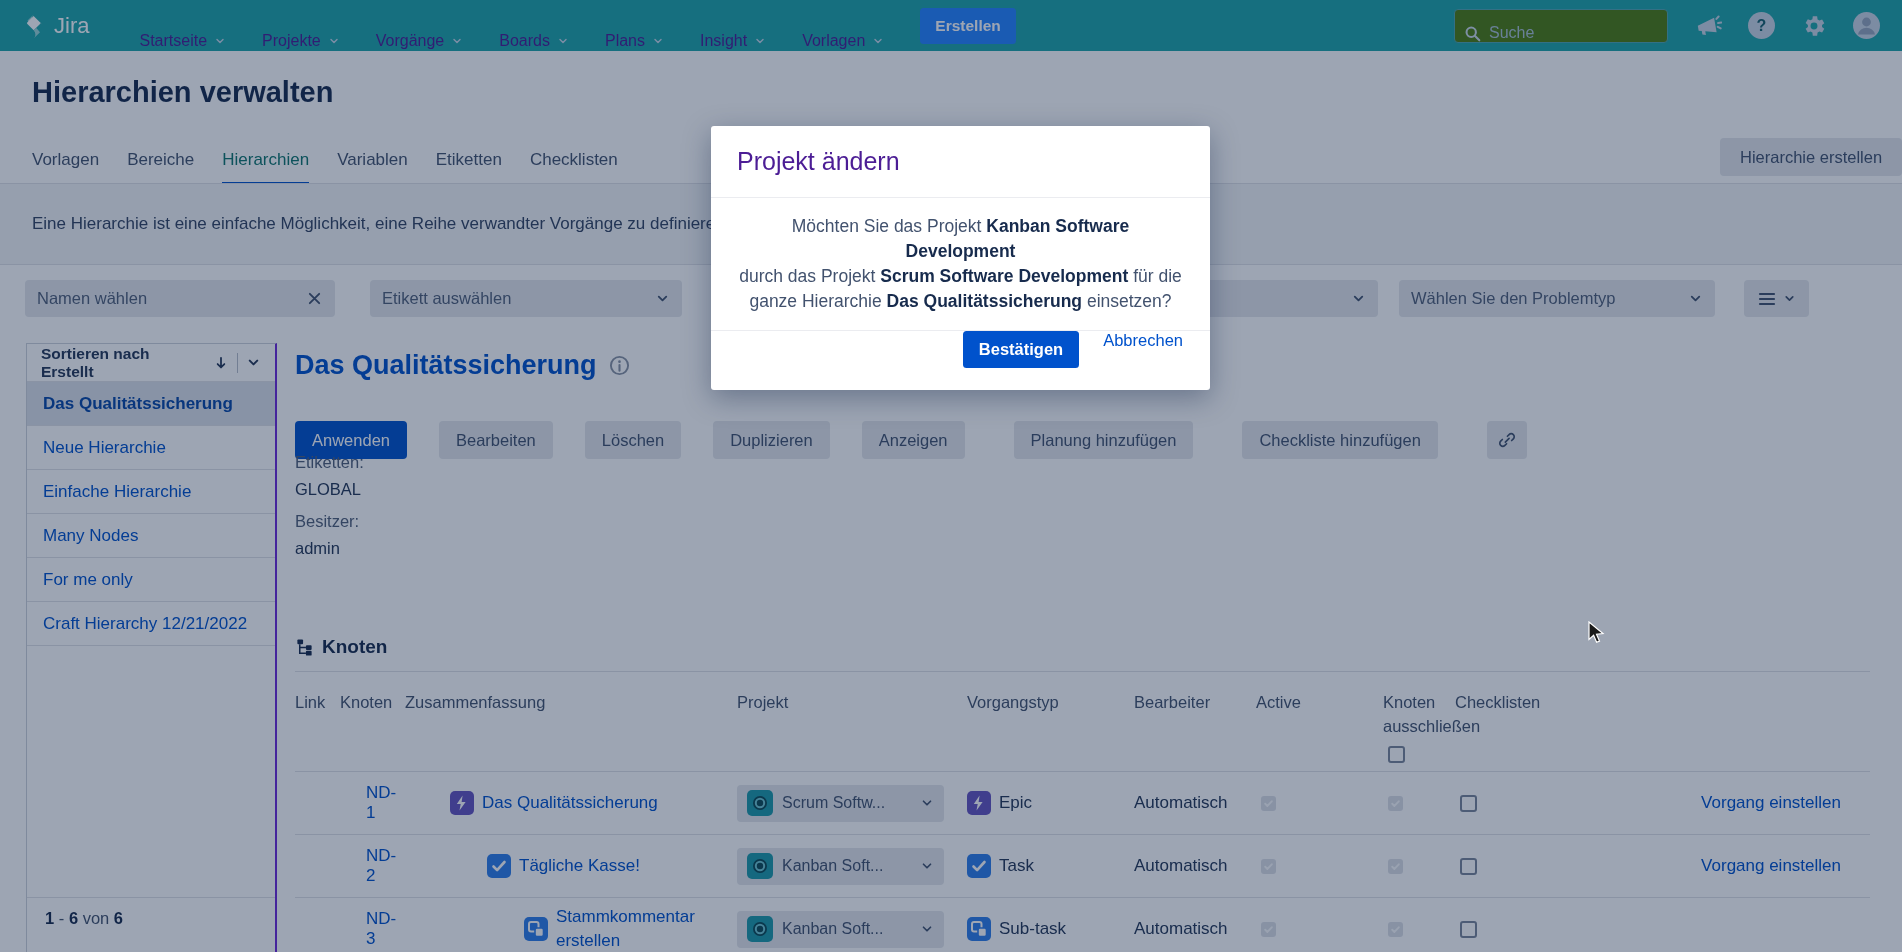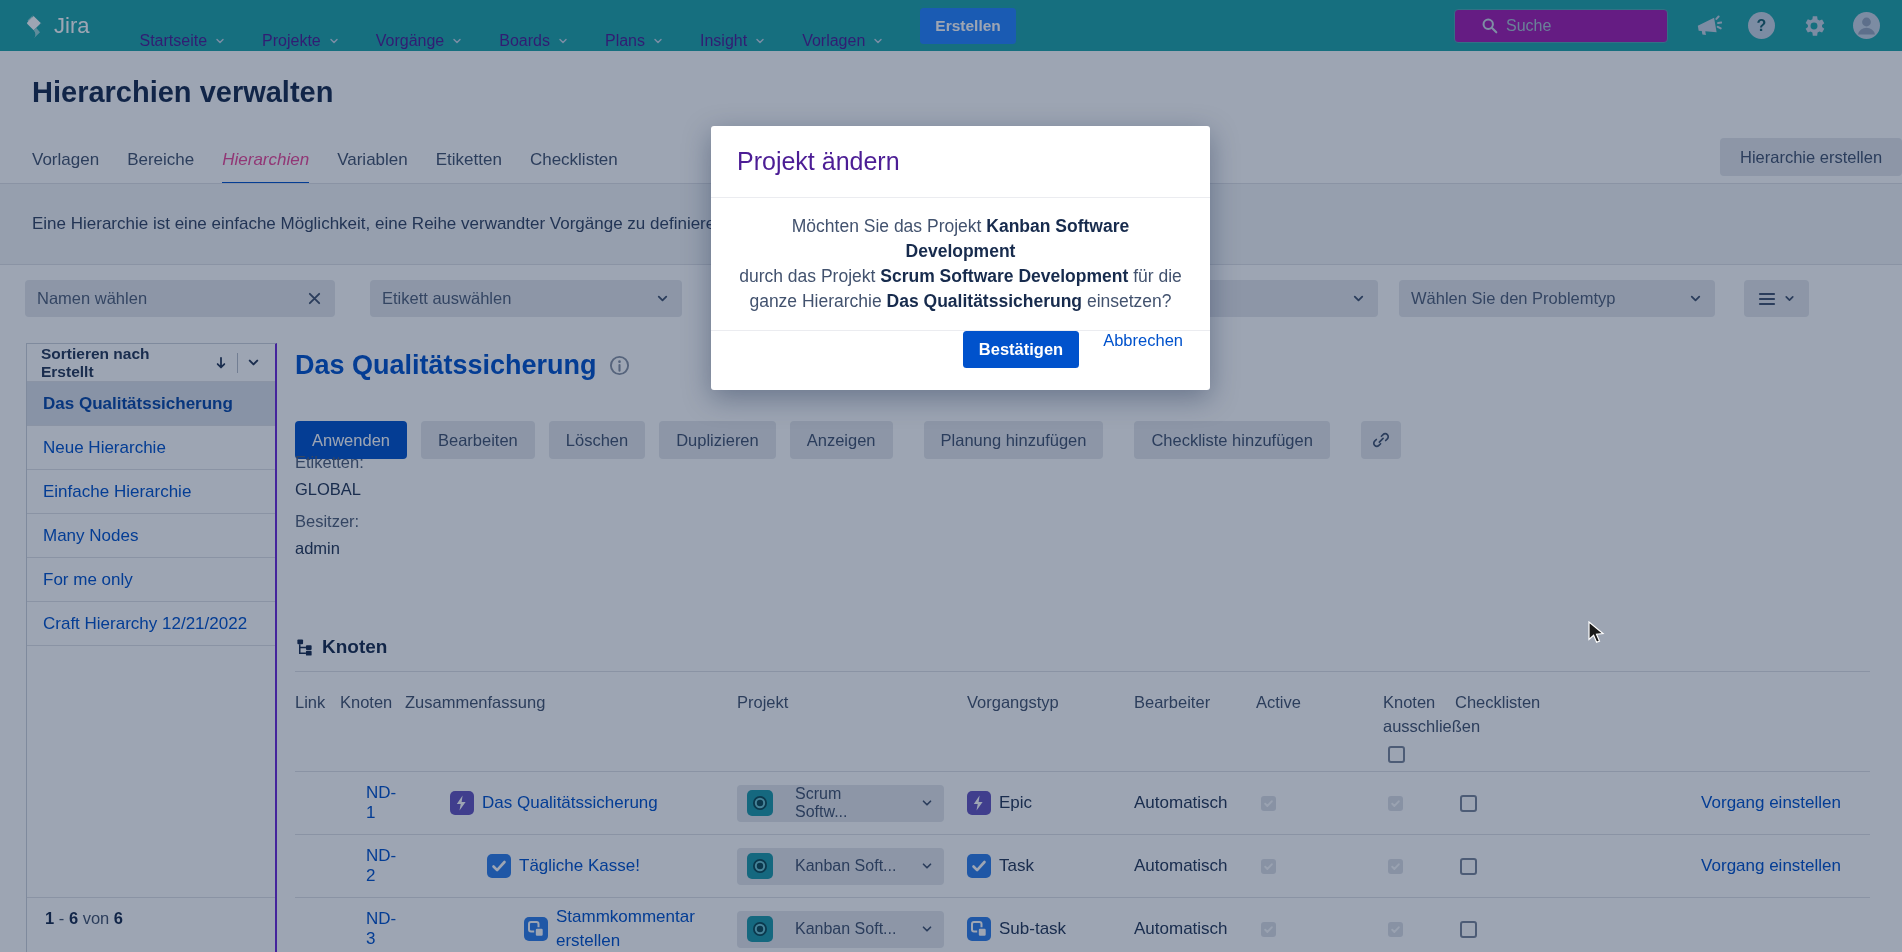--- a/index.html
+++ b/index.html
@@ -9,34 +9,34 @@
 
   
   .navbar { position:absolute; top:0; left:0; right:0; height:51px; background:#1FA5A8;
     display:flex; align-items:center; padding:0 22px; z-index:10; }
   .logo { display:flex; align-items:center; gap:8px; color:#fff; font-size:22px; font-weight:500; }
   .nav-menu { display:flex; margin-left:50px; gap:36px; }
   .nav-item { display:flex; align-items:center; gap:7px; color:#4c1d95; font-size:16px; cursor:pointer;margin-top:31px; }
   .create-btn { margin-left:36px; background:#2684FF; color:#fff; font-weight:700; font-size:15.5px;
     padding:9px 15px; border-radius:3.5px; border:none; cursor:pointer; }
   .nav-right { margin-left:auto; display:flex; align-items:center; gap:26px; }
-  .search-box { width:214px; height:34px; background:#a21caf; border:1.5px solid #4FA7B3;
-    border-radius:4px; display:flex; align-items:center; padding:0 26px; gap:8px; }
+  .search-box { width:214px; height:34px; background:#4d7c0f; border:1.5px solid #4FA7B3;
+    border-radius:4px; display:flex; align-items:flex-end; padding:0 9px; gap:8px; }
   .search-box input { background:transparent; border:none; outline:none; color:#DDEAF6;
     font-size:16px; width:150px; font-family:inherit; }
   .search-box input::placeholder { color:#A9C2D2; }
   .nav-circle { width:27px; height:27px; border-radius:50%; background:#C9D6E4;
     display:flex; align-items:center; justify-content:center; color:#17616E;
     font-weight:700; font-size:16px; }
 
   
   .page-title { position:absolute; left:32px; top:76px; font-size:29px; font-weight:700; color:#172B4D; }
   .tabs { position:absolute; left:32px; top:150px; display:flex; gap:28px; }
   .tab { font-size:17px; color:#44546F; padding-bottom:12px; border-bottom:3px solid transparent; cursor:pointer; }
-  .tab.active { color:#ec4899; font-weight:500; border-bottom-color:#0052CC;font-style:italic; }
+  .tab.active { color:#0f766e; font-weight:500; border-bottom-color:#0052CC; }
   .tabs-divider { position:absolute; left:0; right:0; top:183px; height:1px; background:#DFE1E6; }
   .create-hier-btn { position:absolute; left:1720px; top:138px; height:38px; padding:0 20px;
     background:#E4E7EC; border:none; border-radius:4px; font-size:16.5px; color:#42526E;
     font-family:inherit; white-space:nowrap; cursor:pointer; }
 
   .desc-band { position:absolute; left:0; right:0; top:184px; height:81px; background:#F4F5F7;
     border-bottom:1px solid #DFE1E6; display:flex; align-items:center; padding-left:32px;
     font-size:17px; color:#344563; }
 
   
@@ -54,21 +54,21 @@
   .side-item { height:44px; border-bottom:1px solid #DFE1E6; display:flex; align-items:center;
     padding:0 16px; color:#0052CC; font-size:17px; cursor:pointer; white-space:nowrap; overflow:hidden; }
   .side-item.selected { background:#DCE1EA; color:#0747A6; font-weight:700; }
   .side-bottom-divider { position:absolute; left:0; right:0; top:553px; height:1px; background:#DFE1E6; }
   .pagination { position:absolute; left:18px; top:565px; font-size:16.5px; color:#44546F; }
   .pagination b { color:#172B4D; }
 
   
   .detail-title { position:absolute; left:295px; top:350px; display:flex; align-items:center; gap:12px; }
   .detail-title h2 { font-size:27px; font-weight:700; color:#0052CC; }
-  .actions { position:absolute; left:295px; top:421px; display:flex; gap:14px; align-items:center; }
+  .actions { position:absolute; left:295px; top:421px; display:flex; gap:32px; align-items:center; }
   .btn { height:38px; padding:0 17px; background:#E4E7EC; border:none; border-radius:4px;
     font-size:16.5px; color:#42526E; font-family:inherit; white-space:nowrap; cursor:pointer; }
   .btn.primary { background:#0052CC; color:#fff; font-weight:500; }
   .btn.spaced { margin-left:17px; }
   .btn.icon-only { width:40px; padding:0; display:flex; align-items:center; justify-content:center; }
   .meta-label { position:absolute; left:295px; font-size:16.5px; color:#505F79; }
   .meta-value { position:absolute; left:295px; font-size:16.5px; color:#253858; }
 
   .knoten-heading { position:absolute; left:295px; top:636px; display:flex; align-items:center; gap:8px;
     font-size:19px; font-weight:700; color:#172B4D; }
@@ -78,21 +78,21 @@
     font-size:16.5px; color:#44546F; line-height:24px; }
   .th { padding-right:10px; }
   .rows { position:absolute; left:295px; top:771px; width:1575px; }
   .ntr { display:grid; grid-template-columns:45px 65px 332px 230px 167px 122px 127px 72px 127px 1fr;
     height:63px; border-top:1px solid #DFE1E6; align-items:center; font-size:17px; }
   .cell-knoten { padding-left:26px; color:#0052CC; }
   .cell-summary { display:flex; align-items:center; gap:8px; color:#0052CC; line-height:24px; }
   .cell-type { display:flex; align-items:center; gap:8px; color:#253858; }
   .cell-assignee { color:#253858; }
   .proj-btn { width:207px; height:37px; background:#E4E7EC; border-radius:4px; display:flex;
-    align-items:center; padding:0 10px; gap:22px; color:#42526E; font-size:16px; cursor:pointer; }
+    align-items:center; padding:0 10px; gap:9px; color:#42526E; font-size:16px; cursor:pointer; }
   .proj-btn .tail { margin-left:auto; }
   .cell-link { text-align:right; padding-right:29px; }
   .cell-link a { color:#0052CC; text-decoration:none; }
 
   .cb { width:17px; height:17px; border:2px solid #7A869A; border-radius:3px; background:#FDFEFE; margin-left:5px; }
   .cb-dis { width:15px; height:15px; border-radius:3px; background:#DCE0E7; margin-left:5px;
     display:flex; align-items:center; justify-content:center; }
   .th-cb { margin-top:8px; }
 
   

